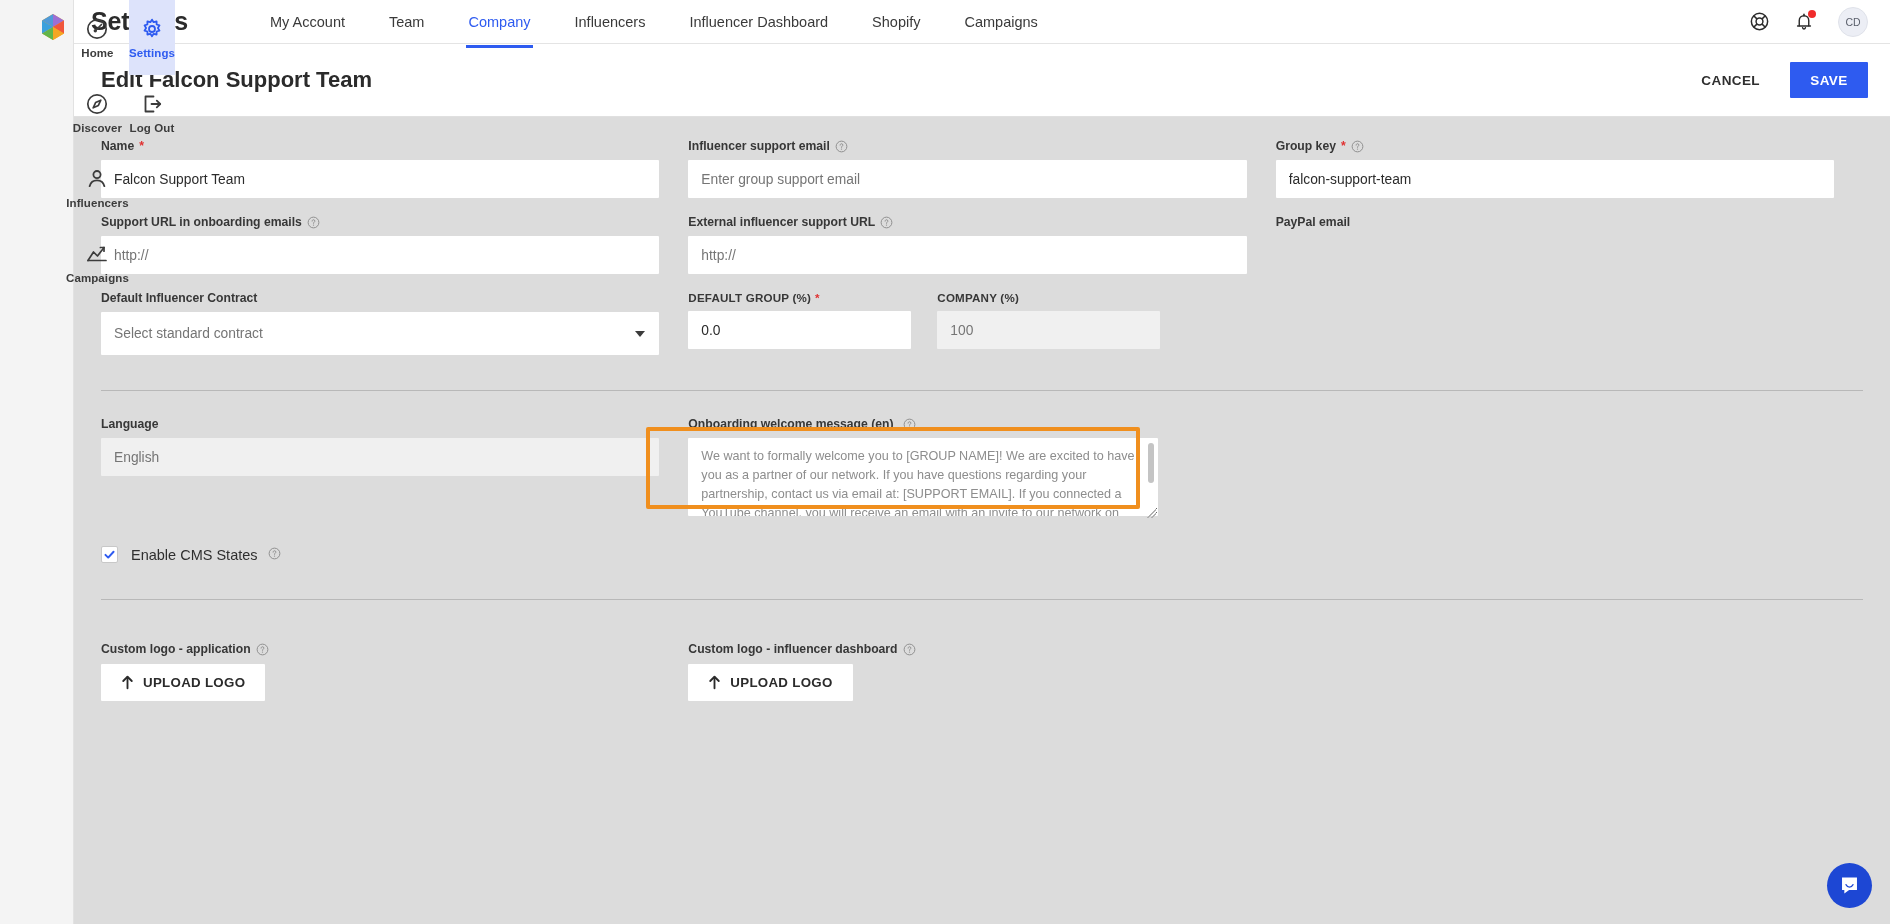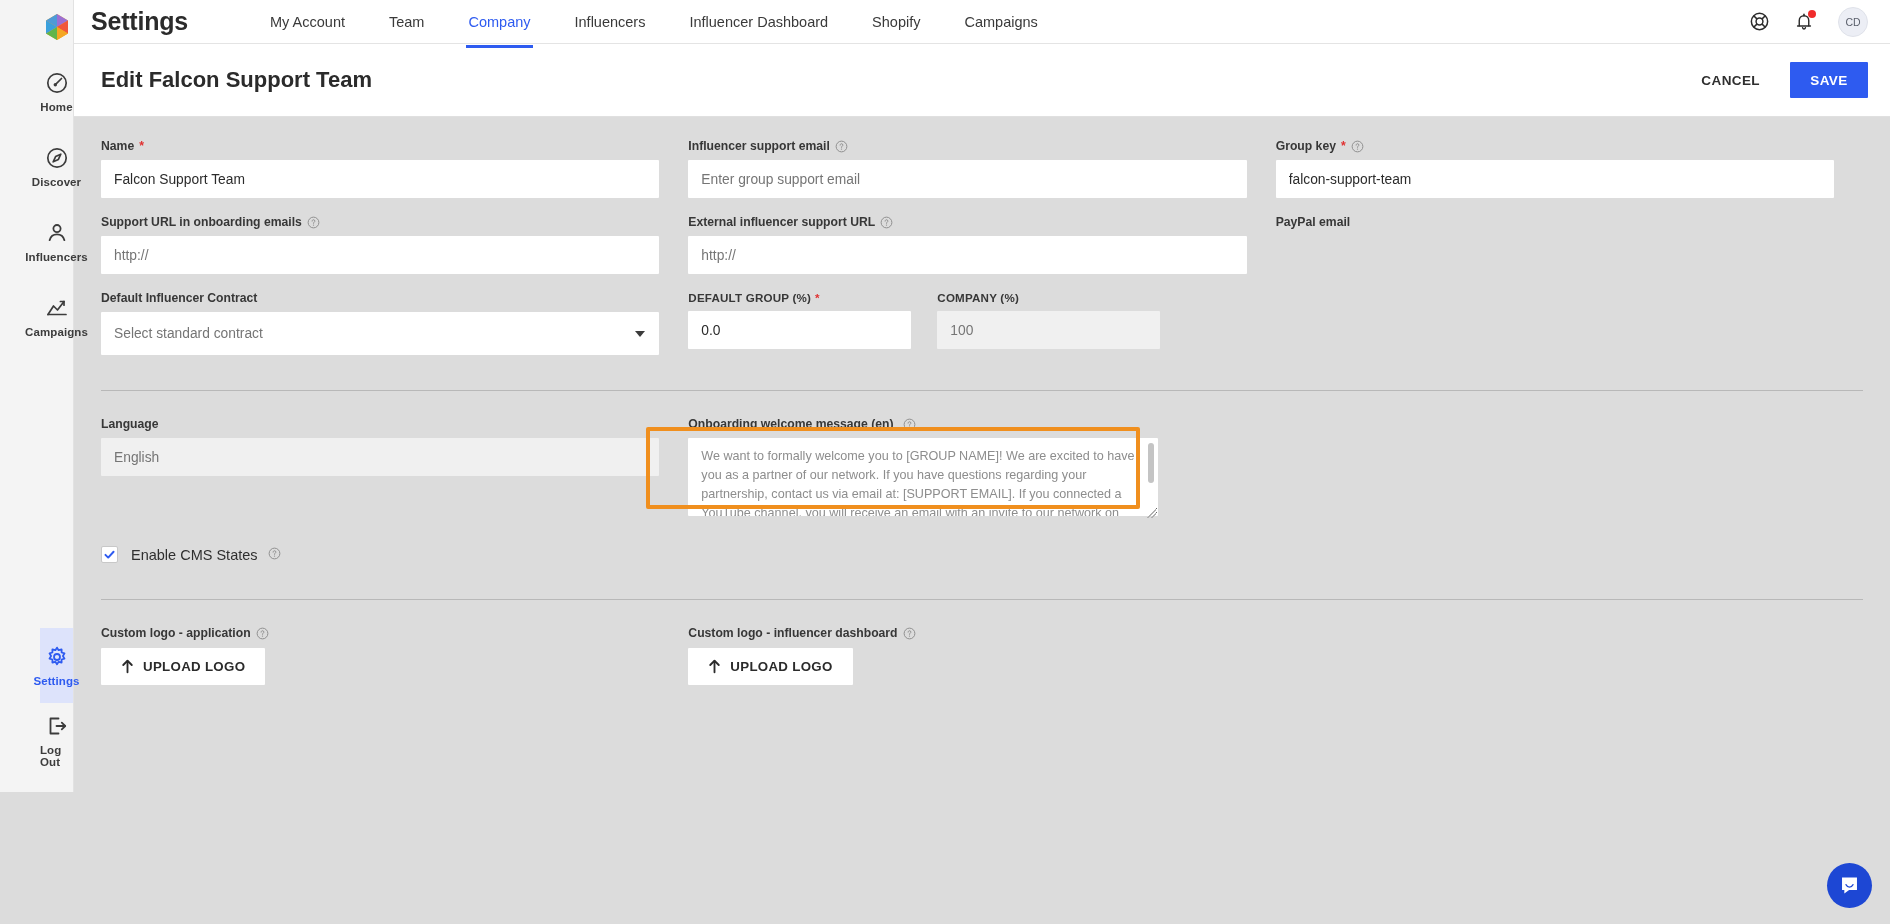--- a/index.html
+++ b/index.html
@@ -6,24 +6,24 @@
   html, body {
     width: 1890px; height: 924px;
     font-family: "Liberation Sans", sans-serif;
     background: #dcdcdc;
     overflow: hidden;
   }
   .app { position: relative; width: 1890px; height: 924px; display: flex; }
 
   
   .sidebar {
-    width: 74px; height: 792px;
+    width: 74px; height: 924px;
     background: #f4f4f4;
     border-right: 1px solid #e2e2e2;
-    display: flex; flex-direction: column;
+    display: flex; flex-direction: row;
     flex: 0 0 74px;
     position: relative; z-index: 5; padding-left: 40px;
   }
   .sb-top { padding-top: 0; }
   .sb-logo {
     height: 54px; display: flex; align-items: center; justify-content: center;
   }
   .sb-item {
     height: 75px;
     display: flex; flex-direction: column;
@@ -184,21 +184,21 @@
     cursor: pointer; flex: 0 0 17px;
   }
   .cb-label {
     font-size: 14.5px; color: #2f2f2f;
     display: flex; gap: 7px;
   }
 
   
   .upload-label {
     font-size: 12.2px; font-weight: 700; color: #373737;
-    margin-bottom: 8px; display: flex; align-items: center; gap: 5px;
+    margin-bottom: 8px; display: flex; align-items: center; gap: 5px; margin-top: 16px;
   }
   .upload-btn {
     height: 37px; background: #fff; border: none; cursor: pointer;
     padding: 0 20px; display: inline-flex; align-items: center; gap: 9px;
     font-size: 13.3px; font-weight: 700; color: #2b2b2b;
     letter-spacing: .3px; font-family: inherit; border-radius: 1px;
   }
 
   
   .intercom {

